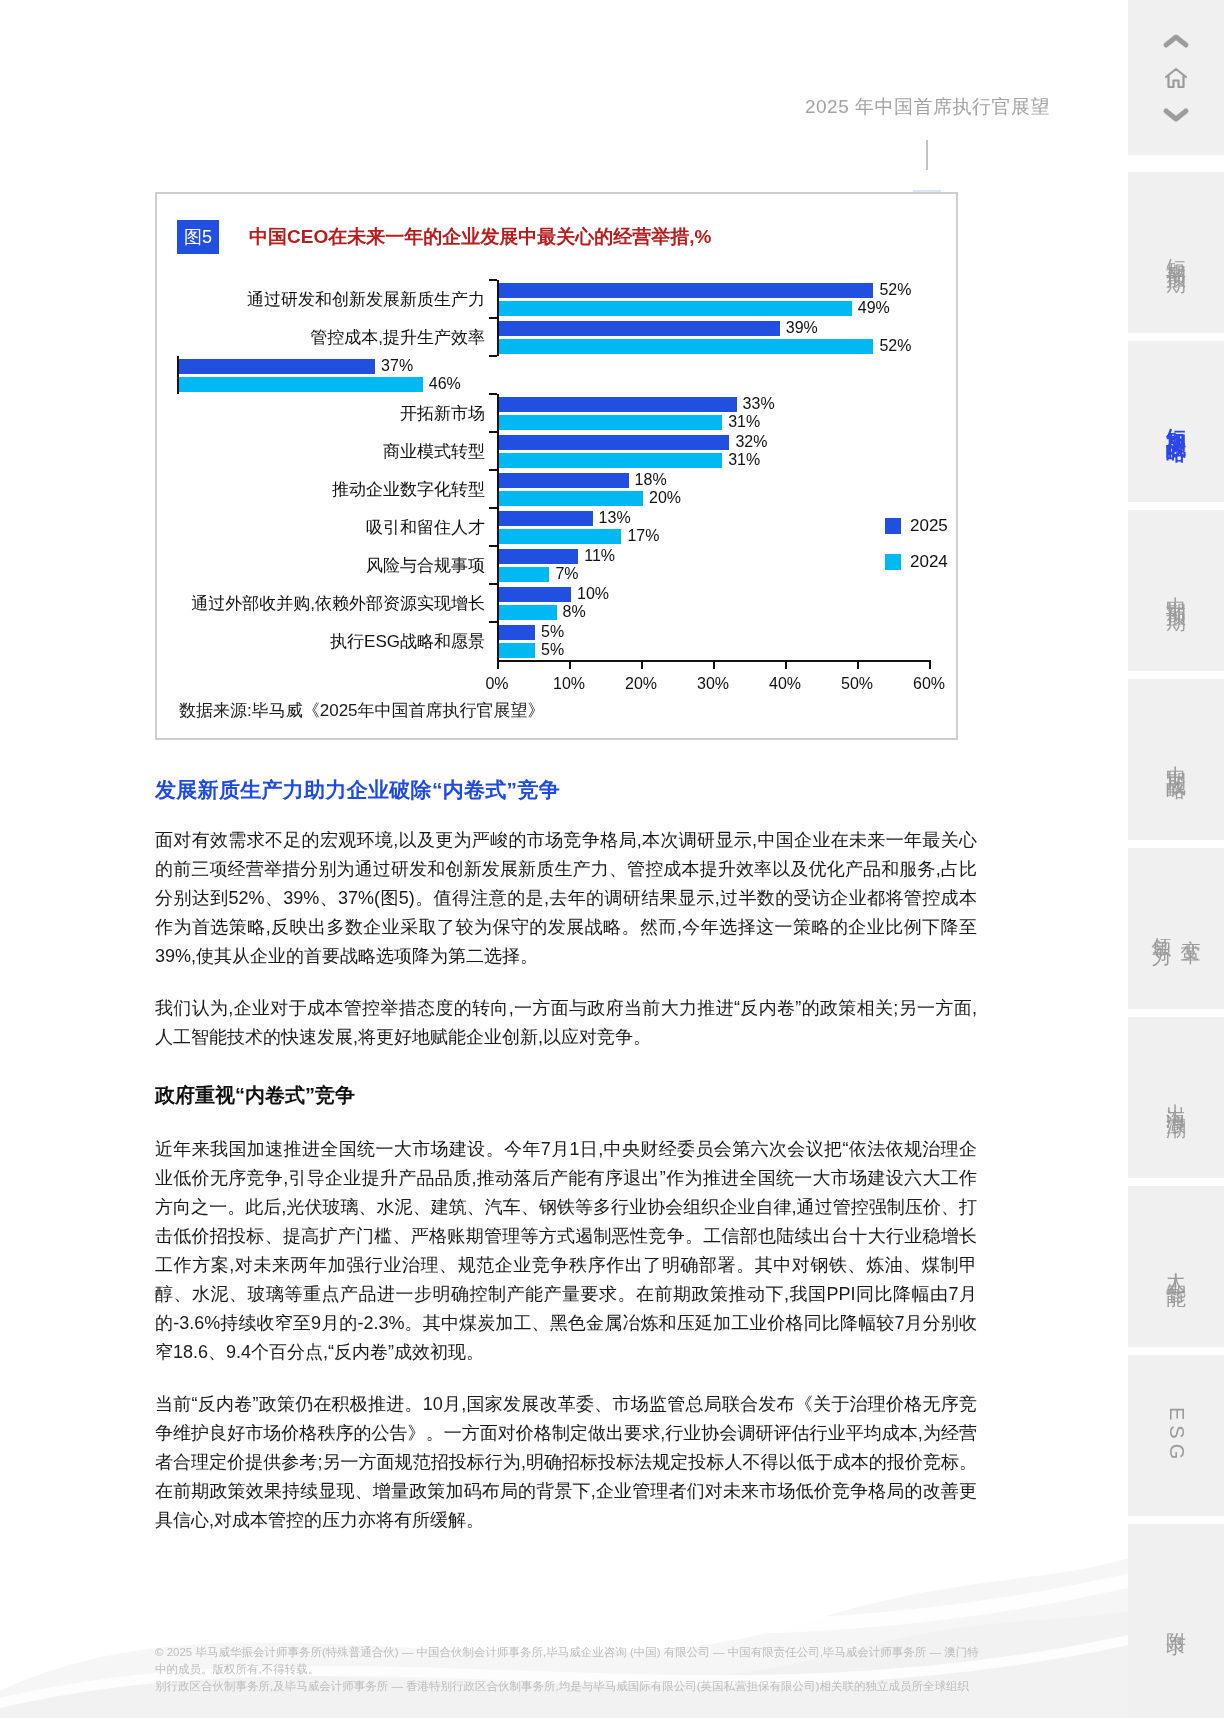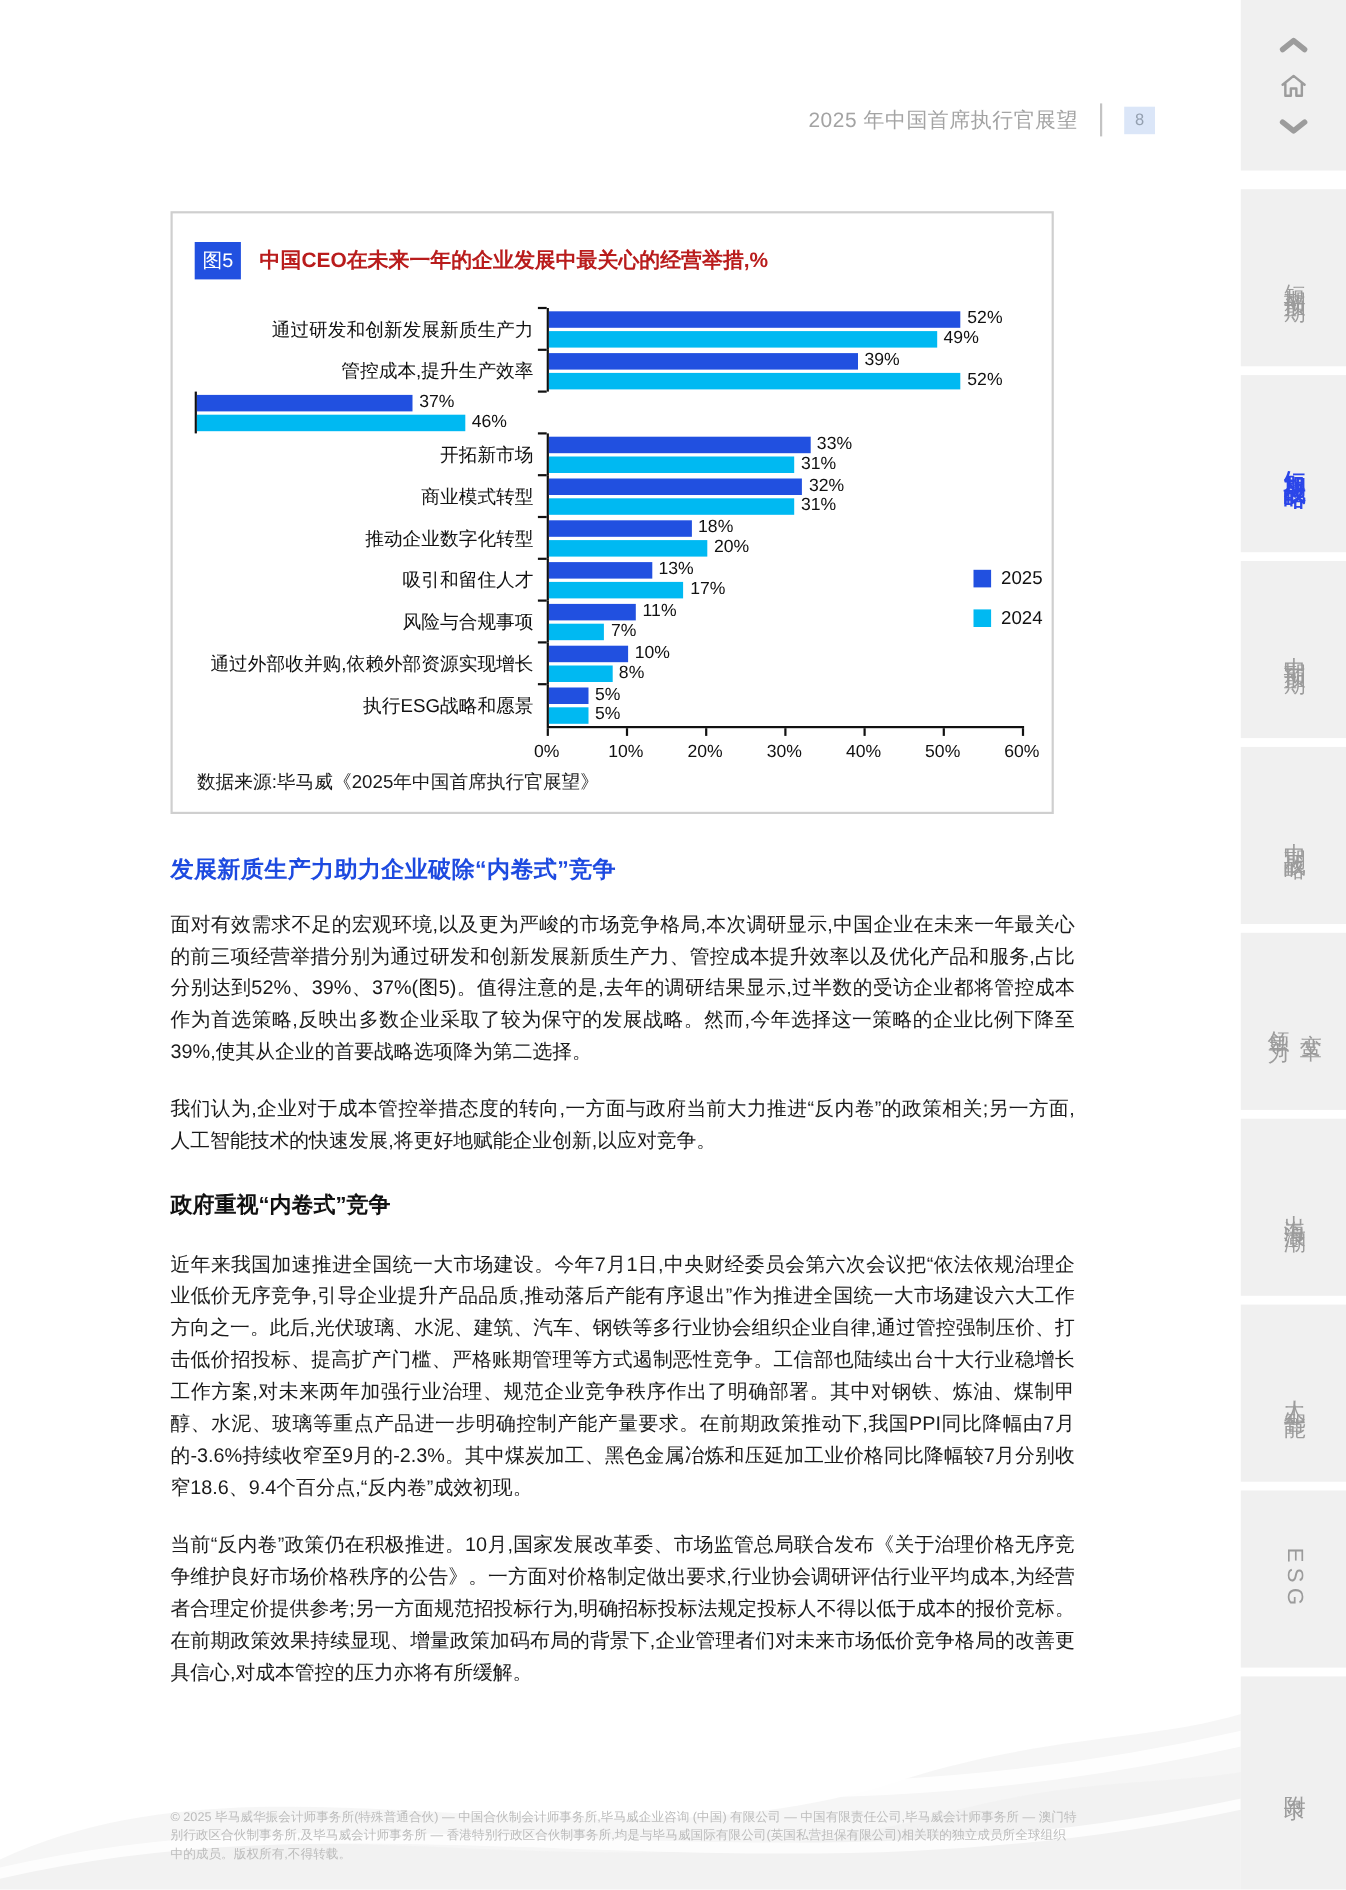--- a/index.html
+++ b/index.html
@@ -1,21 +1,21 @@
 <!DOCTYPE html>
 <html lang="zh"><head>
 <meta charset="utf-8">
 <style>
   * { margin:0; padding:0; box-sizing:border-box; }
   html,body { background:#ffffff; }
   body { font-family:"Liberation Sans","DejaVu Sans",sans-serif; }
   .page { position:relative; width:1224px; height:1718px; background:#ffffff; overflow:hidden; }
 
   
-  .hdr { position:absolute; top:94px; right:174px; display:flex; align-items:center; gap:20px; z-index:2; }
+  .hdr { position:absolute; top:94px; right:174px; display:flex; align-items:center; gap:20px; z-index:2;flex-direction:column; }
   .hdr-title { font-size:19px; color:#a3a3a3; font-weight:500; letter-spacing:0.5px; }
   .hdr-divider { width:2px; height:30px; background:#c3c3c3; }
   .hdr-page { width:28px; height:25px; background:#dbe6f8; color:#94a0b0; font-size:15px;
               display:flex; align-items:center; justify-content:center; }
 
   
   .sidebar { position:absolute; top:0; right:0; width:96px; height:1718px; display:flex;
              flex-direction:column; z-index:3; }
   .sb-tools { height:155px; background:#f0f0f0; margin-bottom:17px; display:flex; flex-direction:column;
               align-items:center; justify-content:center; gap:17px; }
@@ -25,21 +25,21 @@
   .sb-item:last-child { flex:1; margin-bottom:0; }
   .vtext { writing-mode:vertical-lr; text-orientation:mixed; font-size:20px; letter-spacing:5px;
            color:#9b9b9b; line-height:1.15; }
   .sb-item.active .vtext { color:#2b46e9; font-weight:bold; }
 
   
   .main { position:absolute; left:155px; top:192px; width:822px; z-index:2; }
 
   
   .chart-box { position:relative; width:803px; height:548px; border:2px solid #cfcfcf; background:#ffffff; }
-  .fig-head { display:flex; align-items:center; gap:17px; padding:26px 20px 0 20px; }
+  .fig-head { display:flex; align-items:center; gap:30px; padding:26px 20px 0 20px; }
   .fig-tag { flex:0 0 auto; width:42px; height:34px; background:#2150e0; color:#ffffff; font-size:18px;
              display:flex; align-items:center; justify-content:center; }
   .fig-title { font-size:19px; font-weight:bold; color:#b91c1c; }
   .chart-area { position:relative; padding:26px 0 0 20px; }
   .crow { position:relative; display:grid; grid-template-columns:320px 434px; }
   .crow::before { content:''; position:absolute; left:312px; top:-1px; width:8px; height:2px; background:#111; }
   .cat { font-size:17px; color:#111; text-align:right; padding-right:12px; display:flex;
          align-items:center; justify-content:flex-end; }
   .bars { border-left:2px solid #111; padding:2.5px 0; }
   .barline { height:15px; display:flex; align-items:center; }
@@ -308,17 +308,17 @@
       <p>面对有效需求不足的宏观环境,以及更为严峻的市场竞争格局,本次调研显示,中国企业在未来一年最关心的前三项经营举措分别为通过研发和创新发展新质生产力、管控成本提升效率以及优化产品和服务,占比分别达到52%、39%、37%(图5)。值得注意的是,去年的调研结果显示,过半数的受访企业都将管控成本作为首选策略,反映出多数企业采取了较为保守的发展战略。然而,今年选择这一策略的企业比例下降至39%,使其从企业的首要战略选项降为第二选择。</p>
       <p>我们认为,企业对于成本管控举措态度的转向,一方面与政府当前大力推进“反内卷”的政策相关;另一方面,人工智能技术的快速发展,将更好地赋能企业创新,以应对竞争。</p>
       <h3>政府重视“内卷式”竞争</h3>
       <p>近年来我国加速推进全国统一大市场建设。今年7月1日,中央财经委员会第六次会议把“依法依规治理企业低价无序竞争,引导企业提升产品品质,推动落后产能有序退出”作为推进全国统一大市场建设六大工作方向之一。此后,光伏玻璃、水泥、建筑、汽车、钢铁等多行业协会组织企业自律,通过管控强制压价、打击低价招投标、提高扩产门槛、严格账期管理等方式遏制恶性竞争。工信部也陆续出台十大行业稳增长工作方案,对未来两年加强行业治理、规范企业竞争秩序作出了明确部署。其中对钢铁、炼油、煤制甲醇、水泥、玻璃等重点产品进一步明确控制产能产量要求。在前期政策推动下,我国PPI同比降幅由7月的-3.6%持续收窄至9月的-2.3%。其中煤炭加工、黑色金属冶炼和压延加工业价格同比降幅较7月分别收窄18.6、9.4个百分点,“反内卷”成效初现。</p>
       <p>当前“反内卷”政策仍在积极推进。10月,国家发展改革委、市场监管总局联合发布《关于治理价格无序竞争维护良好市场价格秩序的公告》。一方面对价格制定做出要求,行业协会调研评估行业平均成本,为经营者合理定价提供参考;另一方面规范招投标行为,明确招标投标法规定投标人不得以低于成本的报价竞标。在前期政策效果持续显现、增量政策加码布局的背景下,企业管理者们对未来市场低价竞争格局的改善更具信心,对成本管控的压力亦将有所缓解。</p>
     </article>
   </div>
 
   <div class="footer">
     <div>© 2025 毕马威华振会计师事务所(特殊普通合伙) — 中国合伙制会计师事务所,毕马威企业咨询 (中国) 有限公司 — 中国有限责任公司,毕马威会计师事务所 — 澳门特</div>
+    <div>中的成员。版权所有,不得转载。</div>
     <div>别行政区合伙制事务所,及毕马威会计师事务所 — 香港特别行政区合伙制事务所,均是与毕马威国际有限公司(英国私营担保有限公司)相关联的独立成员所全球组织</div>
-    <div>中的成员。版权所有,不得转载。</div>
   </div>
 
 </div>
 
 </body></html>

